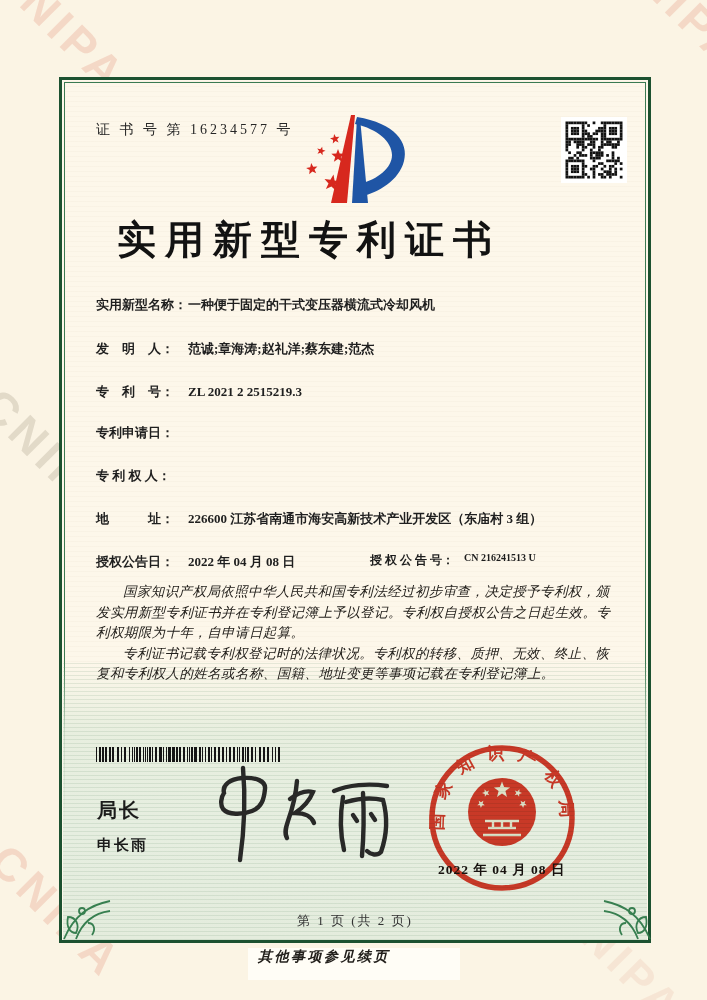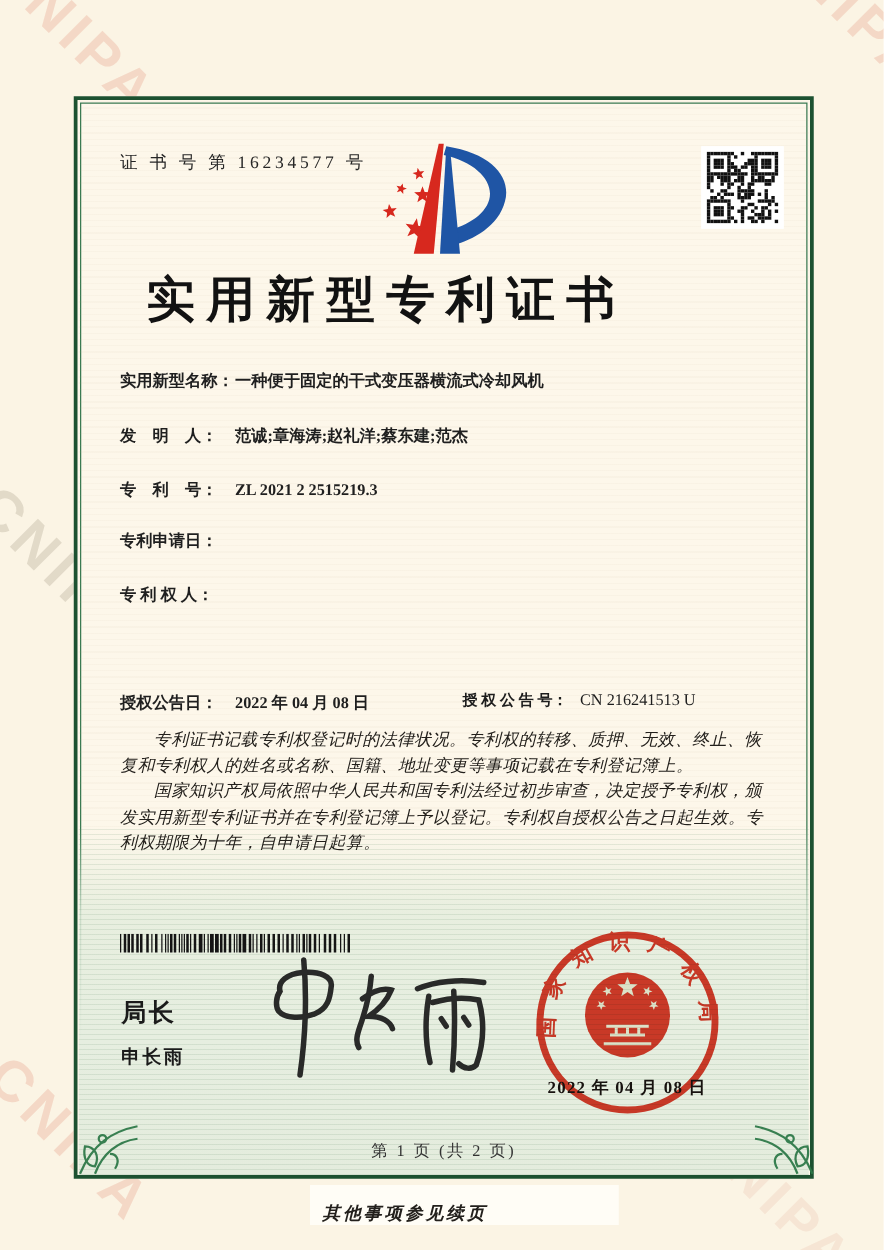--- a/index.html
+++ b/index.html
@@ -47,43 +47,43 @@
     font-size:39px; font-weight:bold; letter-spacing:9px; color:#121212;
   }
   
   .row{position:absolute; left:96px; width:520px; font-size:13px; line-height:19px;}
   .row .lab{position:absolute; left:0; top:0; white-space:nowrap; font-weight:600; color:#1f1f1f;}
   .row .val{margin-left:92px; font-weight:600; color:#1f1f1f;}
   .row .val.addr{max-width:392px;}
   .r1{top:295px;} .r2{top:339px;} .r3{top:382px;} .r4{top:423px;text-align:right;}
   .r5{top:466px;} .r6{top:509px;} .r7{top:552px;}
   .grant-lab2{position:absolute; left:370px; top:552px; font-size:12px; font-weight:600; white-space:nowrap;}
-  .grant-val2{position:absolute; left:464px; top:552px; font-size:13px; font-weight:400; white-space:nowrap;}
+  .grant-val2{position:absolute; left:464px; top:552px; font-size:10px; font-weight:700; white-space:nowrap;}
   
   .paras{
     position:absolute; left:96px; top:582px; width:518px;
     font-size:13.5px; line-height:20.5px; color:#23201c; letter-spacing:0.4px;
   }
   .paras p{margin:0; text-indent:2em; font-style:italic;}
   
   .barcode{position:absolute; left:96px; top:747px;}
   .sig-title{position:absolute; left:97px; top:797px; font-size:20px; font-weight:700;
     font-family:"Liberation Sans","DejaVu Sans",sans-serif; color:#1b1b1b; letter-spacing:2px;}
   .sig-name{position:absolute; left:97px; top:836px; font-size:15px; font-weight:700;
     font-family:"Liberation Sans","DejaVu Sans",sans-serif; color:#1b1b1b; letter-spacing:2px;}
   .signature{position:absolute; left:196px; top:763px;}
   .seal{position:absolute; left:424px; top:740px; mix-blend-mode:multiply;}
   .seal-date{position:absolute; left:438px; top:861px; font-size:13.5px; letter-spacing:1px; color:#17120f; font-weight:600;}
   .page-info{position:absolute; left:59px; top:912px; width:592px; text-align:center; font-size:13px; letter-spacing:2px; color:#333;}
   .orn{position:absolute; top:899px;}
   .orn-l{left:60px;}
   .orn-r{left:602px; transform:scaleX(-1);}
   .foot-box{
-    position:absolute; left:248px; top:948px; width:247px; height:32px;
-    background:#fffdf6; display:flex; align-items:flex-end;
+    position:absolute; left:248px; top:948px; width:212px; height:32px;
+    background:#fffdf6; display:flex; align-items:flex-start;
   }
   .foot-box span{margin-left:10px; font-size:14px; letter-spacing:2.5px; font-style:italic; color:#23201c; font-weight:600;}
 </style>
 </head>
 <body>
 
 <div class="page">
 
   <span class="wm wm-pink" style="left:-22px; top:-2px;  font-size:46px;">CNIPA</span>
   <span class="wm wm-pink" style="left:596px; top:-24px; font-size:46px;">CNIPA</span>
@@ -364,30 +364,34 @@
   <div class="row r3">
     <span class="lab">专　利　号：</span>
     <div class="val">ZL 2021 2 2515219.3</div>
   </div>
   <div class="row r4">
     <span class="lab">专利申请日：</span>
   </div>
   <div class="row r5">
     <span class="lab">专 利 权 人：</span>
   </div>
+  <div class="row r6">
+    <span class="lab">地　　　址：</span>
+    <div class="val addr">226600 江苏省南通市海安高新技术产业开发区（东庙村 3 组）</div>
+  </div>
   <div class="row r7">
     <span class="lab">授权公告日：</span>
     <div class="val">2022 年 04 月 08 日</div>
   </div>
   <span class="grant-lab2">授 权 公 告 号：</span>
   <span class="grant-val2">CN 216241513 U</span>
 
   <div class="paras">
+    <p>国家知识产权局依照中华人民共和国专利法经过初步审查，决定授予专利权，颁发实用新型专利证书并在专利登记簿上予以登记。专利权自授权公告之日起生效。专利权期限为十年，自申请日起算。</p>
     <p>专利证书记载专利权登记时的法律状况。专利权的转移、质押、无效、终止、恢复和专利权人的姓名或名称、国籍、地址变更等事项记载在专利登记簿上。</p>
-    <p>国家知识产权局依照中华人民共和国专利法经过初步审查，决定授予专利权，颁发实用新型专利证书并在专利登记簿上予以登记。专利权自授权公告之日起生效。专利权期限为十年，自申请日起算。</p>
   </div>
 
   <svg class="barcode" width="186" height="16" viewBox="0 0 186 16">
     <g id="barcode-bars" fill="#151515">
         <rect x="0" y="0" width="1" height="15"></rect>
         <rect x="3" y="0" width="2" height="15"></rect>
         <rect x="6" y="0" width="2" height="15"></rect>
         <rect x="9" y="0" width="2" height="15"></rect>
         <rect x="13" y="0" width="2" height="15"></rect>
         <rect x="16" y="0" width="2" height="15"></rect>

